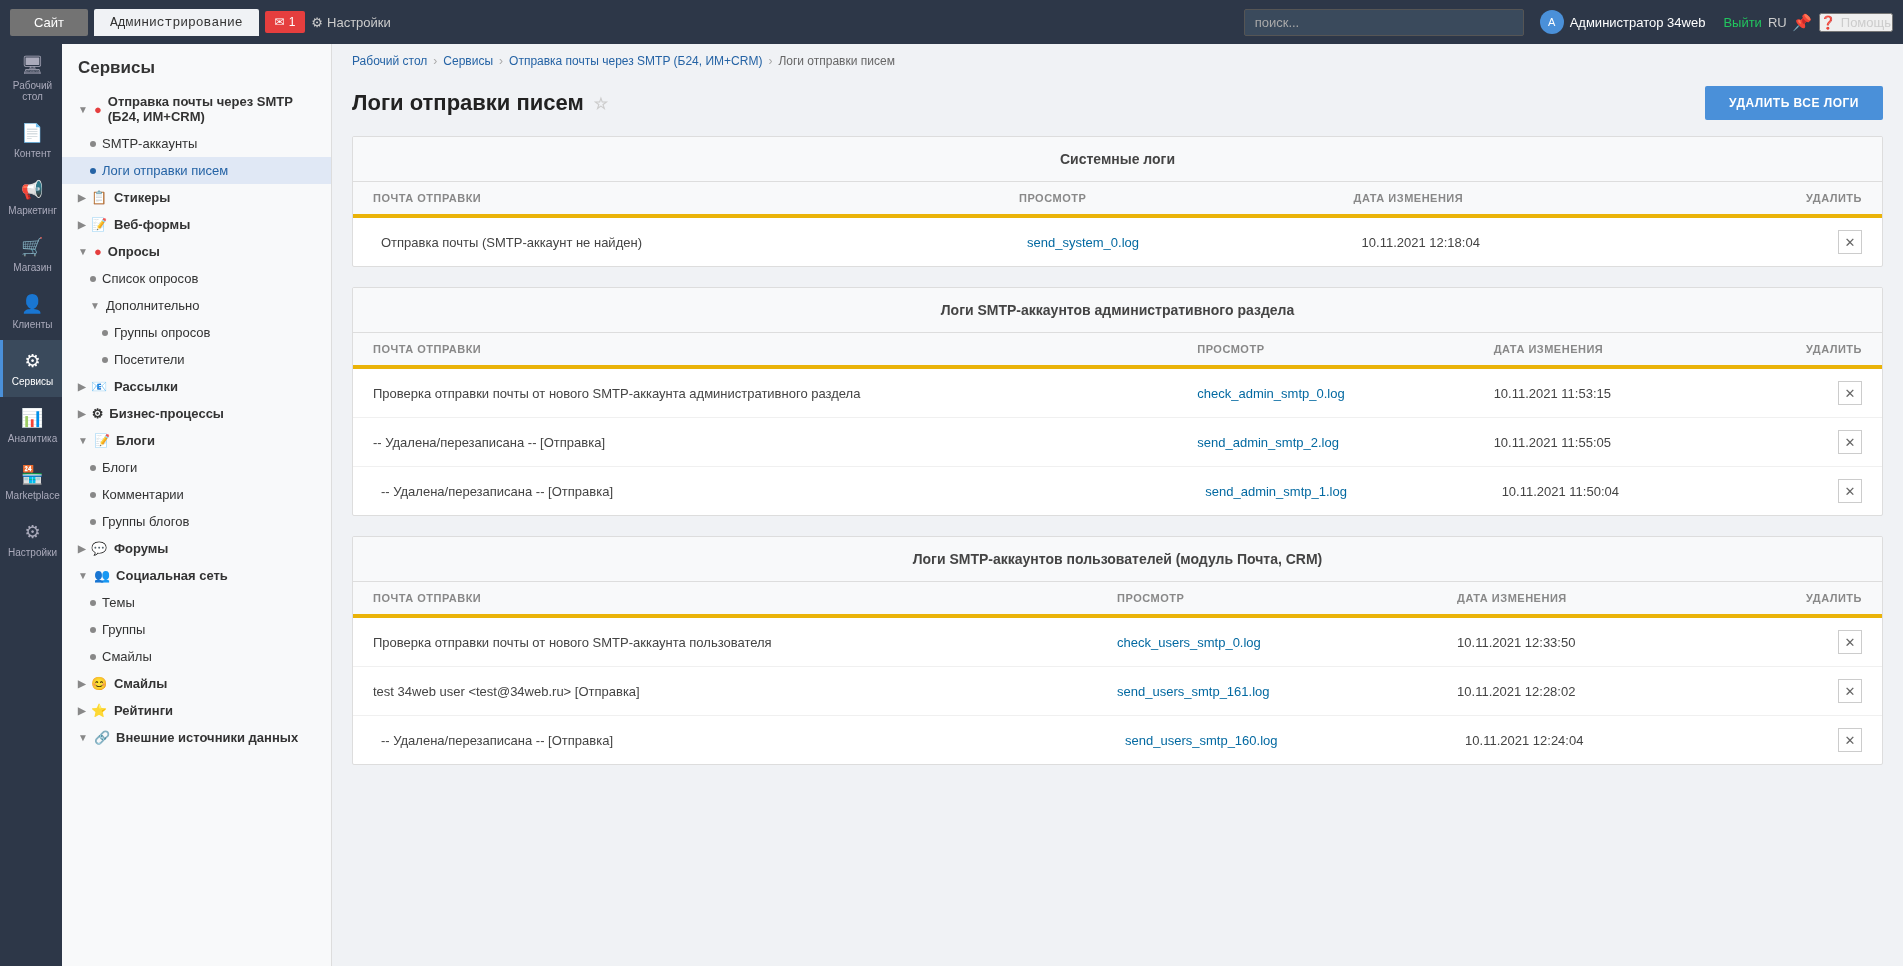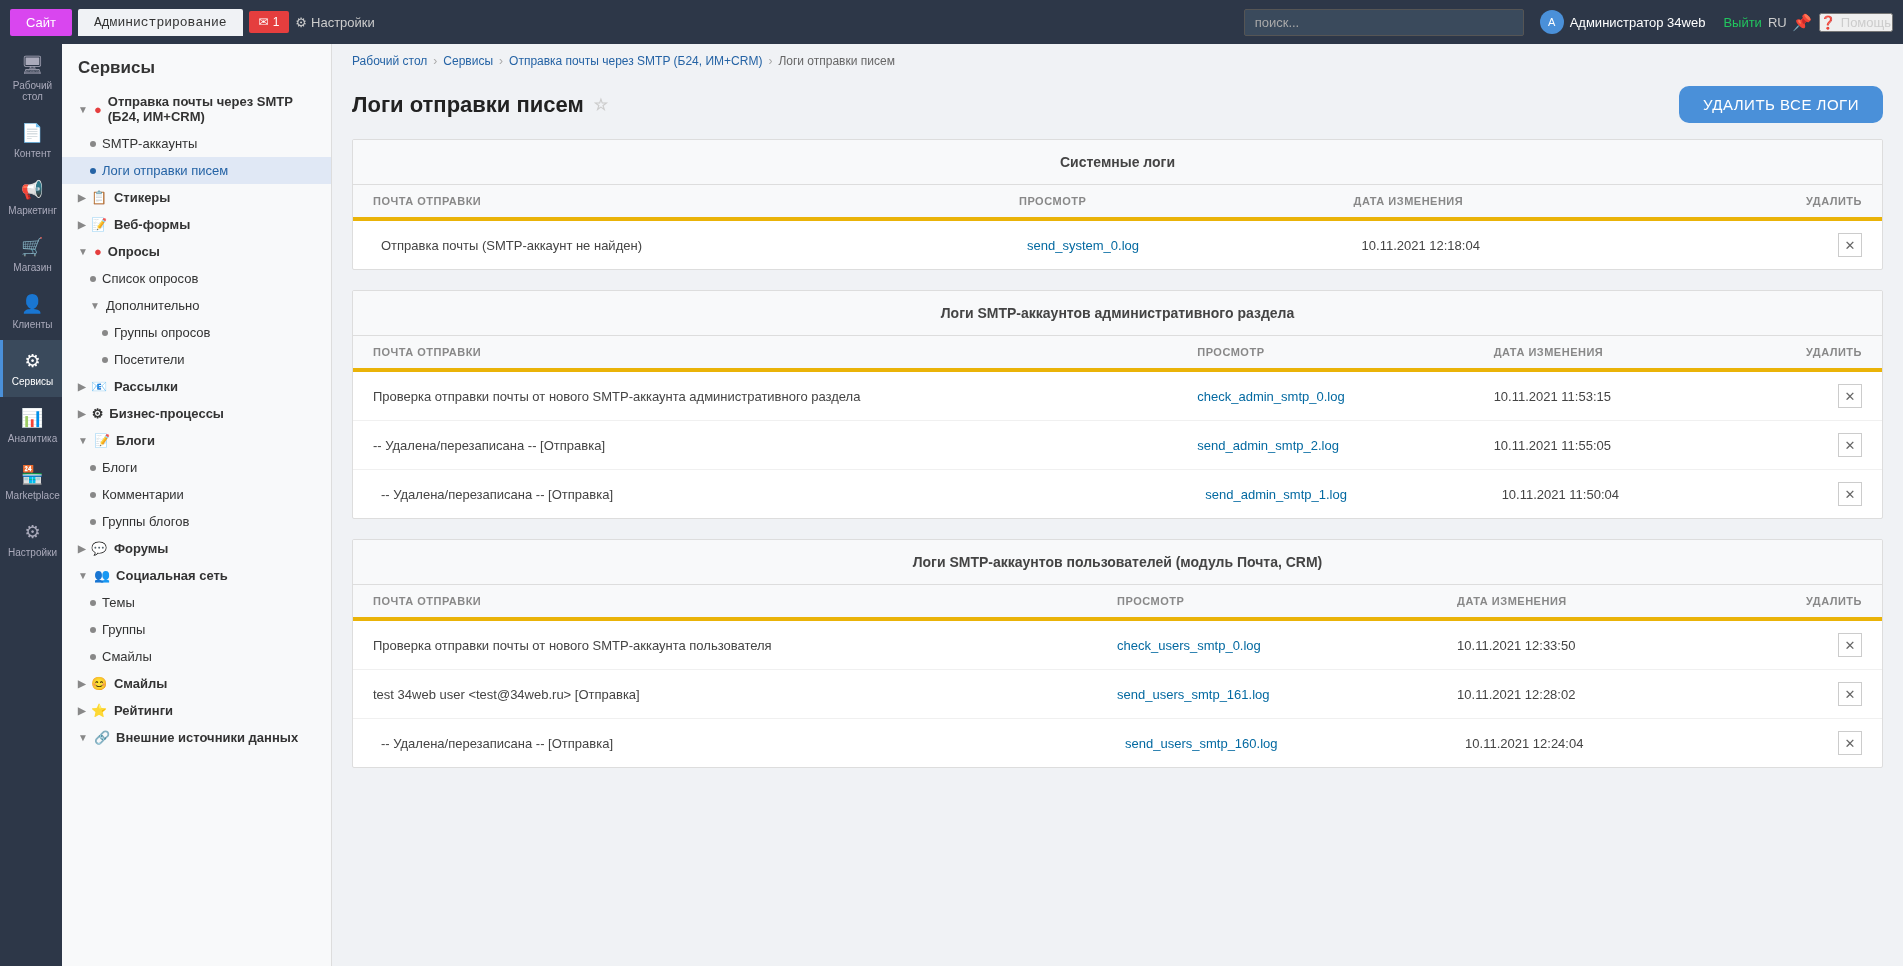--- a/index.html
+++ b/index.html
@@ -1,20 +1,20 @@
 <!DOCTYPE html>
 <html><head>
   <meta charset="utf-8">
   <style>
     * { box-sizing: border-box; margin: 0; padding: 0; }
     body { font-family: Arial, sans-serif; font-size: 13px; background: #eef0f3; color: #333; display: flex; flex-direction: column; height: 100vh; overflow: hidden; }
 
     
     .topbar { display: flex; align-items: center; background: #2d3748; height: 44px; padding: 0 10px; gap: 6px; flex-shrink: 0; }
-    .topbar-site-btn { background: #d946ef; color: #fff; border: none; padding: 6px 16px; font-size: 13px; cursor: pointer; border-radius: 2px; }
+    .topbar-site-btn { background: #737373; color: #fff; border: none; padding: 6px 24px; font-size: 13px; cursor: pointer; border-radius: 2px; }
     .topbar-admin-tab { background: #f0f2f5; color: #333; border: none; padding: 6px 16px; font-size: 13px; cursor: pointer; border-radius: 2px 2px 0 0; font-family: Liberation Mono, monospace; }
     .topbar-notification { background: #e53e3e; color: #fff; border: none; padding: 4px 10px; font-size: 12px; cursor: pointer; border-radius: 2px; display: flex; align-items: center; gap: 4px; }
     .topbar-settings-btn { color: #ccc; background: none; border: none; display: flex; align-items: center; gap: 4px; cursor: pointer; font-size: 13px; }
     .topbar-search { flex: 1; max-width: 280px; margin-left: auto; }
     .topbar-search input { width: 100%; padding: 5px 10px; border-radius: 2px; border: 1px solid #555; background: #3a4a5c; color: #fff; font-size: 13px; }
     .topbar-search input::placeholder { color: #aaa; }
     .topbar-user { color: #fff; font-size: 13px; display: flex; align-items: center; gap: 6px; margin-left: 10px; }
     .topbar-user-icon { width: 24px; height: 24px; background: #4a90d9; border-radius: 50%; display: flex; align-items: center; justify-content: center; color: #fff; font-size: 11px; }
     .topbar-exit-btn { color: #22c55e; background: none; border: none; cursor: pointer; font-size: 13px; margin-left: 12px; }
     .topbar-lang { color: #ccc; font-size: 13px; }
@@ -41,21 +41,21 @@
     .sidebar-dot { width: 6px; height: 6px; background: #888; border-radius: 50%; flex-shrink: 0; }
 
     
     .content-area { flex: 1; overflow-y: auto; background: #f0f2f5; }
     .breadcrumb { padding: 10px 20px; font-size: 12px; color: #666; display: flex; align-items: center; gap: 6px; }
     .breadcrumb a { color: #2563a5; text-decoration: none; cursor: pointer; }
     .breadcrumb-sep { color: #aaa; }
     .page-header { display: flex; align-items: center; justify-content: space-between; padding: 8px 20px 16px; }
     .page-title { font-size: 22px; font-weight: bold; color: #222; display: flex; align-items: center; gap: 10px; }
     .page-title .star-icon { color: #ccc; font-size: 16px; cursor: pointer; }
-    .delete-all-btn { background: #4a90d9; color: #fff; border: none; padding: 10px 24px; font-size: 15px; font-weight: normal; cursor: pointer; border-radius: 10px; text-transform: uppercase; letter-spacing: 0.5px; }
+    .delete-all-btn { background: #4a90d9; color: #fff; border: none; padding: 10px 24px; font-size: 12px; font-weight: bold; cursor: pointer; border-radius: 2px; text-transform: uppercase; letter-spacing: 0.5px; }
 
     
     .section-card { background: #fff; margin: 0 20px 20px; border-radius: 2px; border: 1px solid #ddd; overflow: hidden; }
     .section-header { background: #f8f9fa; padding: 14px 20px; font-size: 14px; font-weight: bold; color: #444; text-align: center; border-bottom: 1px solid #ddd; }
     table { width: 100%; border-collapse: collapse; }
     thead tr { background: #f8f9fa; }
     th { text-align: left; padding: 10px 20px; font-size: 11px; font-weight: bold; color: #888; letter-spacing: 0.5px; border-bottom: 4px solid #eab308; text-transform: uppercase; }
     th.col-delete { text-align: right; }
     td { padding: 12px 20px; border-bottom: 1px solid #f0f0f0; font-size: 13px; color: #444; vertical-align: middle; }
     td.col-delete { text-align: right; }

